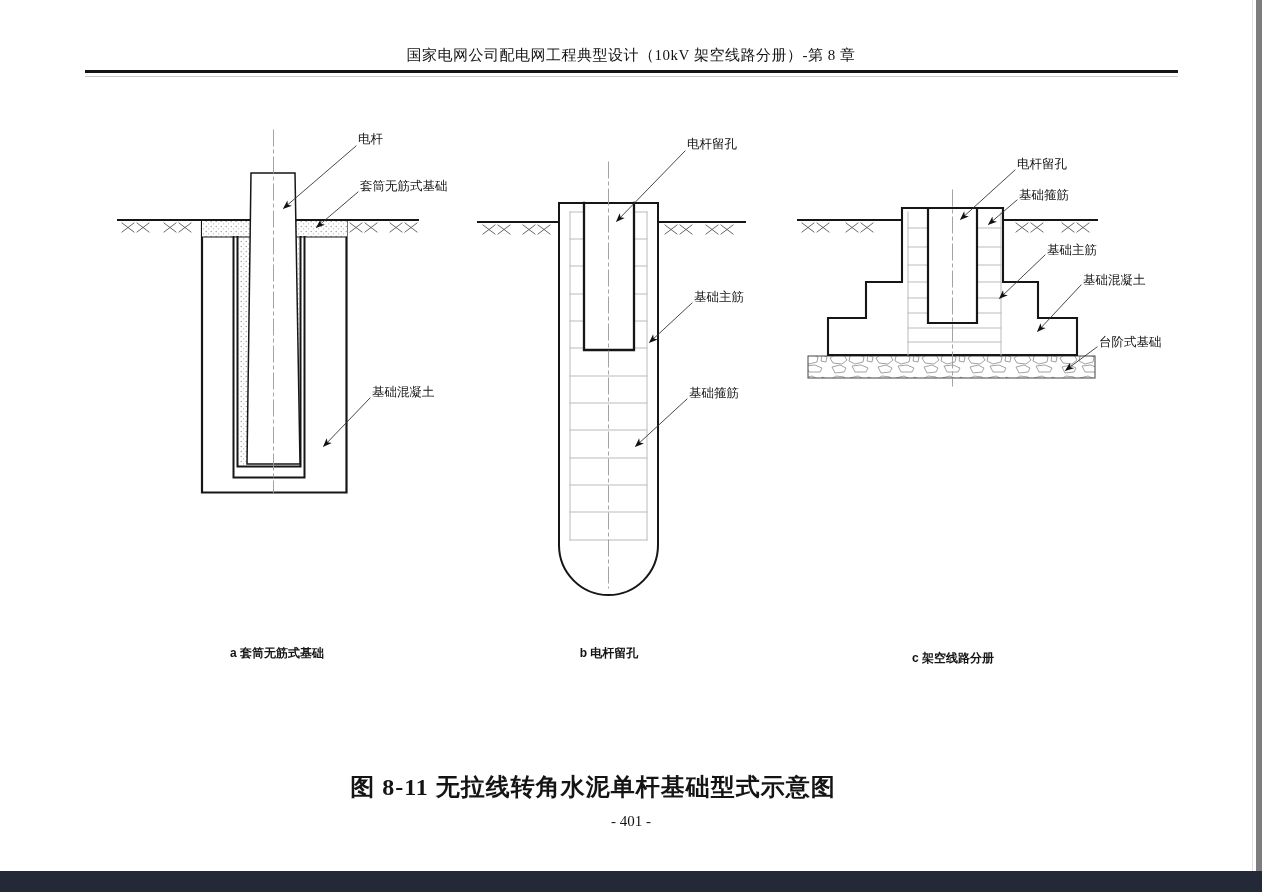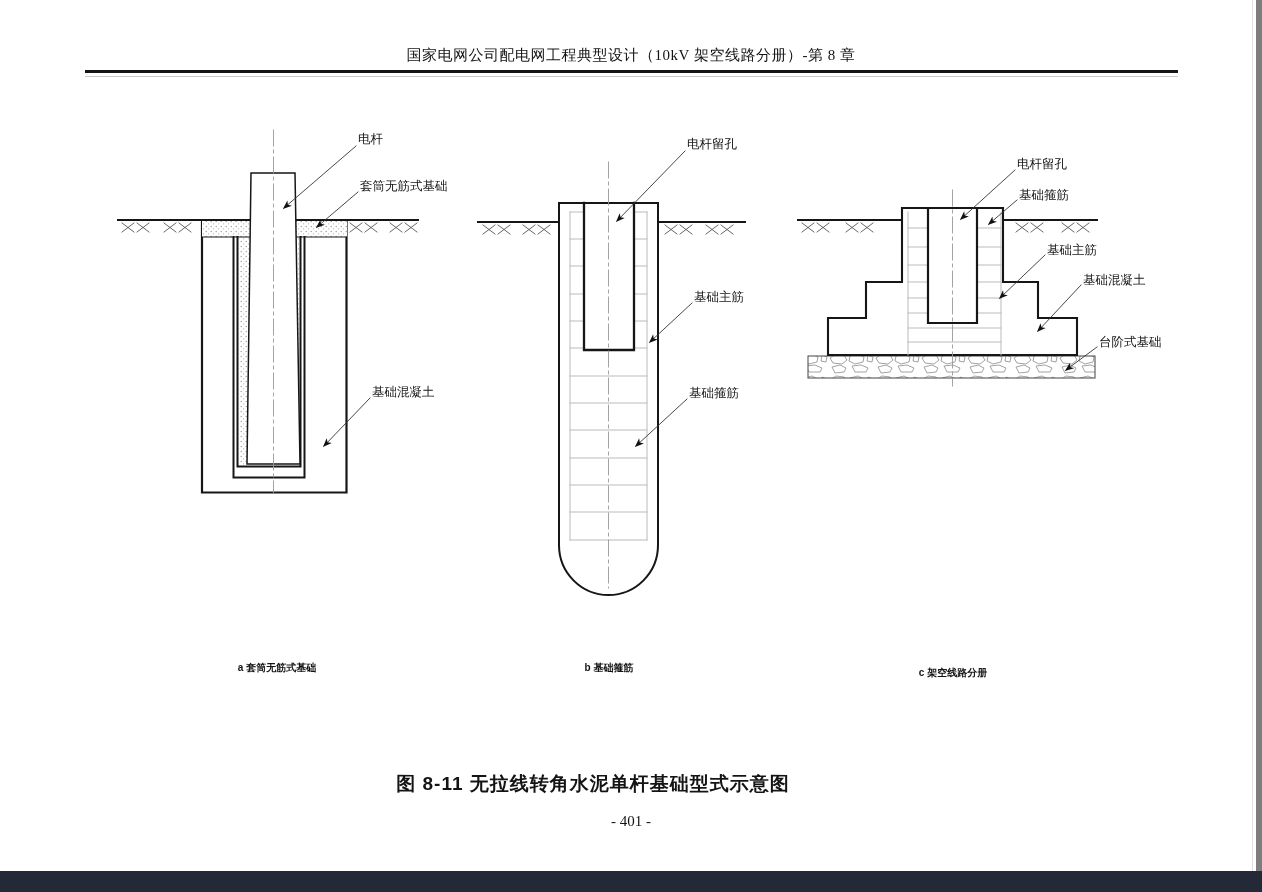--- a/index.html
+++ b/index.html
@@ -3,24 +3,24 @@
 <meta charset="utf-8">
 <style>
   html,body{margin:0;padding:0;background:#fff;}
   .page{position:relative;width:1262px;height:892px;background:#ffffff;overflow:hidden;
         font-family:"Liberation Serif","DejaVu Serif",serif;color:#141414;}
   .abs{position:absolute;}
   .header{top:46px;left:50%;transform:translateX(-50%);font-size:15px;letter-spacing:.5px;white-space:nowrap;}
   .rule1{top:70px;left:85px;width:1093px;height:2.5px;background:#151515;}
   .rule2{top:76px;left:85px;width:1093px;height:1px;background:#c9c9c9;}
   .lbl{font-size:12.5px;white-space:nowrap;line-height:13px;font-family:Liberation Serif, serif;}
-  .cap{font-family:"Liberation Sans","DejaVu Sans",sans-serif;font-weight:700;font-size:10px;
-       transform:translateX(-50%);white-space:nowrap;margin-top:16px;}
-  .fig-title{top:771px;left:593px;transform:translateX(-50%);font-family:Liberation Sans, sans-serif;
-       font-weight:700;font-size:19px;letter-spacing:1px;white-space:nowrap;}
+  .cap{font-family:"Liberation Sans","DejaVu Sans",sans-serif;font-weight:700;font-size:12px;
+       transform:translateX(-50%);white-space:nowrap;}
+  .fig-title{top:771px;left:593px;transform:translateX(-50%);font-family:Liberation Serif, serif;
+       font-weight:700;font-size:24px;letter-spacing:1px;white-space:nowrap;}
   .pagenum{top:813px;left:631px;transform:translateX(-50%);font-size:15px;white-space:nowrap;}
   .edge-strip{top:0;right:0;width:6px;height:871px;background:#7d7d7d;}
   .edge-line{top:0;right:9px;width:1px;height:871px;background:#e4dce4;}
   .taskbar{left:0;bottom:0;width:1262px;height:21px;background:#232936;}
   svg{position:absolute;top:0;left:0;}
 </style>
 </head>
 <body>
 
 <div class="page">
@@ -127,21 +127,21 @@
   <div class="abs lbl" style="left:694px;top:291px">基础主筋</div>
   <div class="abs lbl" style="left:689px;top:387px">基础箍筋</div>
 
   <div class="abs lbl" style="left:1017px;top:158px">电杆留孔</div>
   <div class="abs lbl" style="left:1019px;top:189px">基础箍筋</div>
   <div class="abs lbl" style="left:1047px;top:244px">基础主筋</div>
   <div class="abs lbl" style="left:1083px;top:274px">基础混凝土</div>
   <div class="abs lbl" style="left:1099px;top:336px">台阶式基础</div>
 
   <div class="abs cap" style="left:277px;top:645px">a 套筒无筋式基础</div>
-  <div class="abs cap" style="left:609px;top:645px">b 基础箍筋</div>
+  <div class="abs cap" style="left:609px;top:645px">b 电杆留孔</div>
   <div class="abs cap" style="left:953px;top:650px">c 架空线路分册</div>
 
   <div class="abs fig-title">图 8-11  无拉线转角水泥单杆基础型式示意图</div>
   <div class="abs pagenum">- 401 -</div>
 
   <div class="abs edge-line"></div>
   <div class="abs edge-strip"></div>
   <div class="abs taskbar"></div>
 </div>
 

